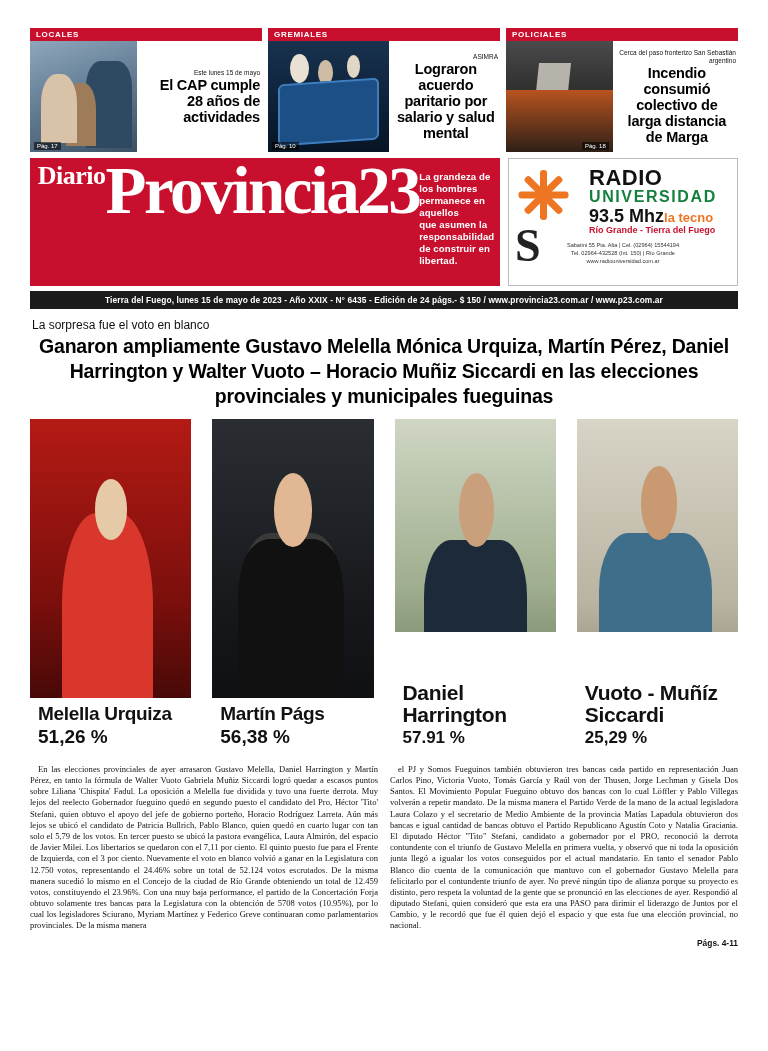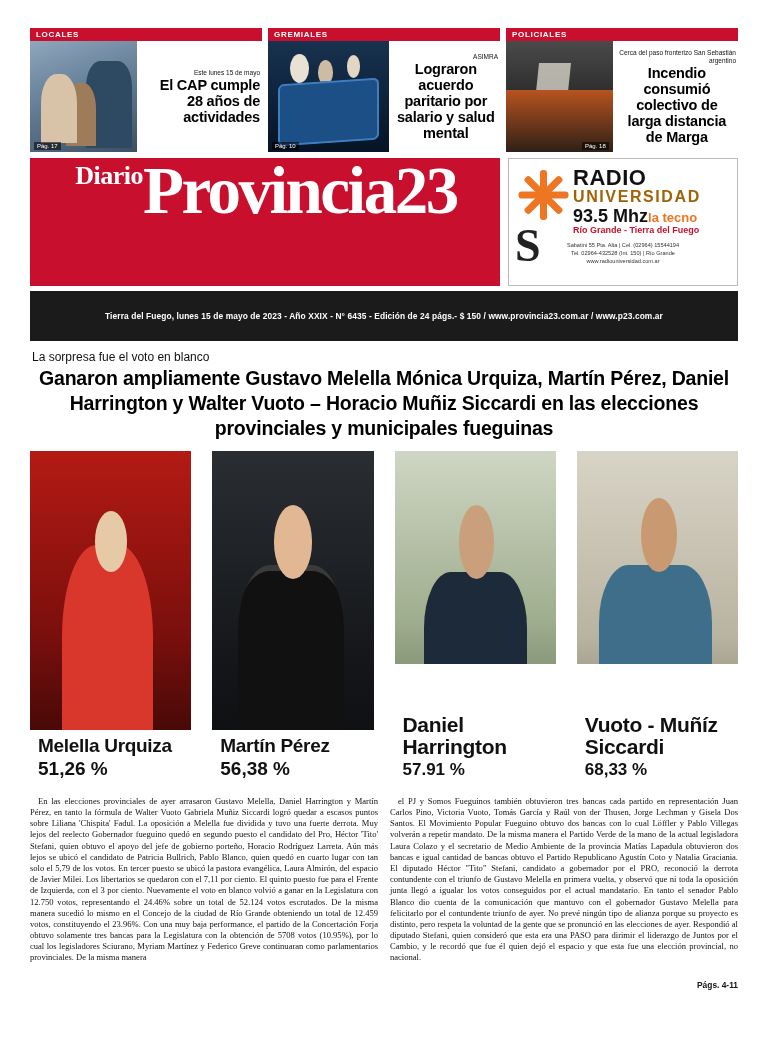--- a/index.html
+++ b/index.html
@@ -137,21 +137,21 @@
     letter-spacing: .1px;
   }
   .radio-box {
     flex: 1;
     border: 1px solid #bbb;
     position: relative;
     padding: 8px 8px 4px 8px;
     background: #fff;
     overflow: hidden;
   }
-  .radio-row { display: flex; align-items: flex-start; gap: 4px; }
+  .radio-row { display: flex; align-items: flex-start; gap: 20px; }
   .radio-star {
     width: 52px; height: 52px;
     position: relative;
     flex: none;
     margin-top: 2px;
   }
   .radio-star i {
     position: absolute; left: 50%; top: 50%;
     width: 7px; height: 50px; margin: -25px 0 0 -3.5px;
     background: #ee7623; border-radius: 3px;
@@ -159,40 +159,40 @@
   .radio-star i:nth-child(2){transform:rotate(45deg);}
   .radio-star i:nth-child(3){transform:rotate(90deg);}
   .radio-star i:nth-child(4){transform:rotate(135deg);}
   .radio-star b {
     position: absolute; left: 50%; top: 50%;
     width: 16px; height: 16px; margin: -8px 0 0 -8px;
     background: #ee7623; border-radius: 50%;
   }
   .radio-txt { flex: 1; line-height: 1; }
   .radio-name { font-size: 22px; font-weight: bold; letter-spacing: .5px; color: #111; }
-  .radio-sub { font-size: 16px; font-weight: bold; color: #a16207; letter-spacing: 1.6px; }
+  .radio-sub { font-size: 16px; font-weight: bold; color: #15803d; letter-spacing: 1.6px; }
   .radio-freq { font-size: 18px; font-weight: bold; color: #111; margin-top: 2px; }
   .radio-freq span { color: #ee7623; font-size: 13px; font-weight: bold; }
   .radio-place { font-size: 9px; color: #c8102e; font-weight: bold; margin-top: 1px; }
   .radio-foot { font-size: 5.6px; color: #333; text-align: center; margin-top: 6px; line-height: 1.45; }
   .radio-s {
     position: absolute; left: 6px; bottom: 16px;
     font-family: "Liberation Serif", serif;
     font-size: 46px; color: #222; font-weight: bold; line-height: 1;
   }
 
   
   .datebar {
     margin-top: 5px;
     background: #1b1b1b;
     color: #ffffff;
     font-size: 8.4px;
     font-weight: bold;
     text-align: center;
-    padding: 20px 0;
+    padding: 4px 0;
     letter-spacing: .1px;
   }
 
   
   .volanta {
     font-size: 12px;
     color: #111;
     margin: 9px 0 2px 2px;
   }
   .lead {
@@ -259,21 +259,21 @@
     line-height: 1.31;
     text-align: justify;
     color: #111;
     font-family: "Liberation Serif", serif;
   }
   .bcol p { margin: 0; text-indent: 8px; }
   .pagsfinal {
     text-align: right;
     font-weight: bold;
     font-size: 8.4px;
-    margin-top: 16px;
+    margin-top: 6px;
     font-family: "Liberation Sans", sans-serif;
   }
 </style>
 </head>
 <body>
 
 <div class="page">
 
   <div class="teasers">
 
@@ -317,20 +317,24 @@
           <div class="teaser-head c2">Incendio consumió colectivo de larga distancia de Marga</div>
         </div>
       </div>
     </div>
   </div>
 
   <div class="masthead">
     <div class="logo-box">
       <div class="logo-diario">Diario</div>
       <div class="logo-main">Provincia23</div>
+      <div class="logo-slogan">
+        <div>La grandeza de los hombres permanece en aquellos</div>
+        <div>que asumen la responsabilidad de construir en libertad.</div>
+      </div>
     </div>
 
     <div class="radio-box">
       <div class="radio-row">
         <div class="radio-star">
           <i></i>
             <i></i>
             <i></i>
             <i></i>
             <b></b>
@@ -362,36 +366,36 @@
     <div class="pcell">
       <div class="img-a"></div>
       <div class="pcap">
         <div class="pname">Melella Urquiza</div>
         <div class="ppct">51,26  %</div>
       </div>
     </div>
     <div class="pcell">
       <div class="img-b"></div>
       <div class="pcap">
-        <div class="pname">Martín Pérez</div>
+        <div class="pname">Martín Págs</div>
         <div class="ppct">56,38  %</div>
       </div>
     </div>
     <div class="pcell small">
       <div class="img-c"></div>
       <div class="pcap">
         <div class="pname">Daniel Harrington</div>
         <div class="ppct">57.91 %</div>
       </div>
     </div>
     <div class="pcell small">
       <div class="img-d"></div>
       <div class="pcap">
         <div class="pname">Vuoto - Muñíz Siccardi</div>
-        <div class="ppct">68,33  %</div>
+        <div class="ppct">25,29  %</div>
       </div>
     </div>
   </div>
 
   <div class="body2col">
     <div class="bcol">
       <p>En las elecciones provinciales de ayer arrasaron Gustavo Melella, Daniel Harrington y Martín Pérez, en tanto la fórmula de Walter Vuoto Gabriela Muñiz Siccardi logró quedar a escasos puntos sobre Liliana 'Chispita' Fadul. La oposición a Melella fue dividida y tuvo una fuerte derrota. Muy lejos del reelecto Gobernador fueguino quedó en segundo puesto el candidato del Pro, Héctor 'Tito' Stefani, quien obtuvo el apoyo del jefe de gobierno porteño, Horacio Rodríguez Larreta. Aún más lejos se ubicó el candidato de Patricia Bullrich, Pablo Blanco, quien quedó en cuarto lugar con tan solo el 5,79 de los votos. En tercer puesto se ubicó la pastora evangélica, Laura Almirón, del espacio de Javier Milei. Los libertarios se quedaron con el 7,11 por ciento. El quinto puesto fue para el Frente de Izquierda, con el 3 por ciento.    Nuevamente el voto en blanco volvió a ganar en la Legislatura con 12.750 votos, representando el 24.46% sobre un total de 52.124 votos escrutados. De la misma manera sucedió lo mismo en el Concejo de la ciudad de Río Grande obteniendo un total de 12.459 votos, constituyendo el 23.96%. Con una muy baja performance, el partido de la Concertación Forja obtuvo solamente tres bancas para la Legislatura con la obtención de 5708 votos (10.95%), por lo cual los legisladores Sciurano, Myriam Martínez y Federico Greve continuaran como parlamentarios provinciales. De la misma manera</p>
     </div>
     <div class="bcol">
       <p>el PJ y Somos Fueguinos también obtuvieron tres bancas cada partido en representación Juan Carlos Pino, Victoria Vuoto, Tomás García y Raúl von der Thusen, Jorge Lechman y Gisela Dos Santos. El Movimiento Popular Fueguino obtuvo dos bancas con lo cual Löffler y Pablo Villegas volverán a repetir mandato. De la misma manera el Partido Verde de la mano de la actual legisladora Laura Colazo y el secretario de Medio Ambiente de la provincia Matías Lapadula obtuvieron dos bancas e igual cantidad de bancas obtuvo el Partido Republicano Agustín Coto y Natalia Graciania. El diputado Héctor "Tito" Stefani, candidato a gobernador por el PRO, reconoció la derrota contundente con el triunfo de Gustavo Melella en primera vuelta, y observó que ni toda la oposición junta llegó a igualar los votos conseguidos por el actual mandatario. En tanto el senador Pablo Blanco dio cuenta de la comunicación que mantuvo con el gobernador Gustavo Melella para felicitarlo por el contundente triunfo de ayer. No prevé ningún tipo de alianza porque su proyecto es distinto, pero respeta la voluntad de la gente que se pronunció en las elecciones de ayer. Respondió al diputado Stefani, quien consideró que esta era una PASO para dirimir el liderazgo de Juntos por el Cambio, y le recordó que fue él quien dejó el espacio y que esta fue una elección provincial, no nacional.</p>

